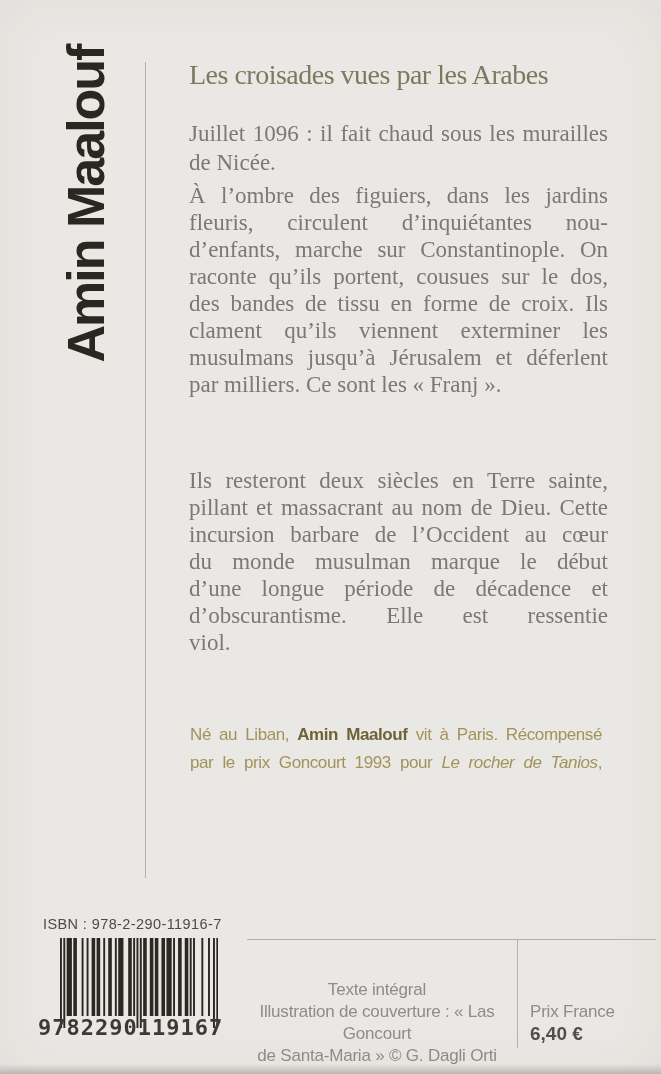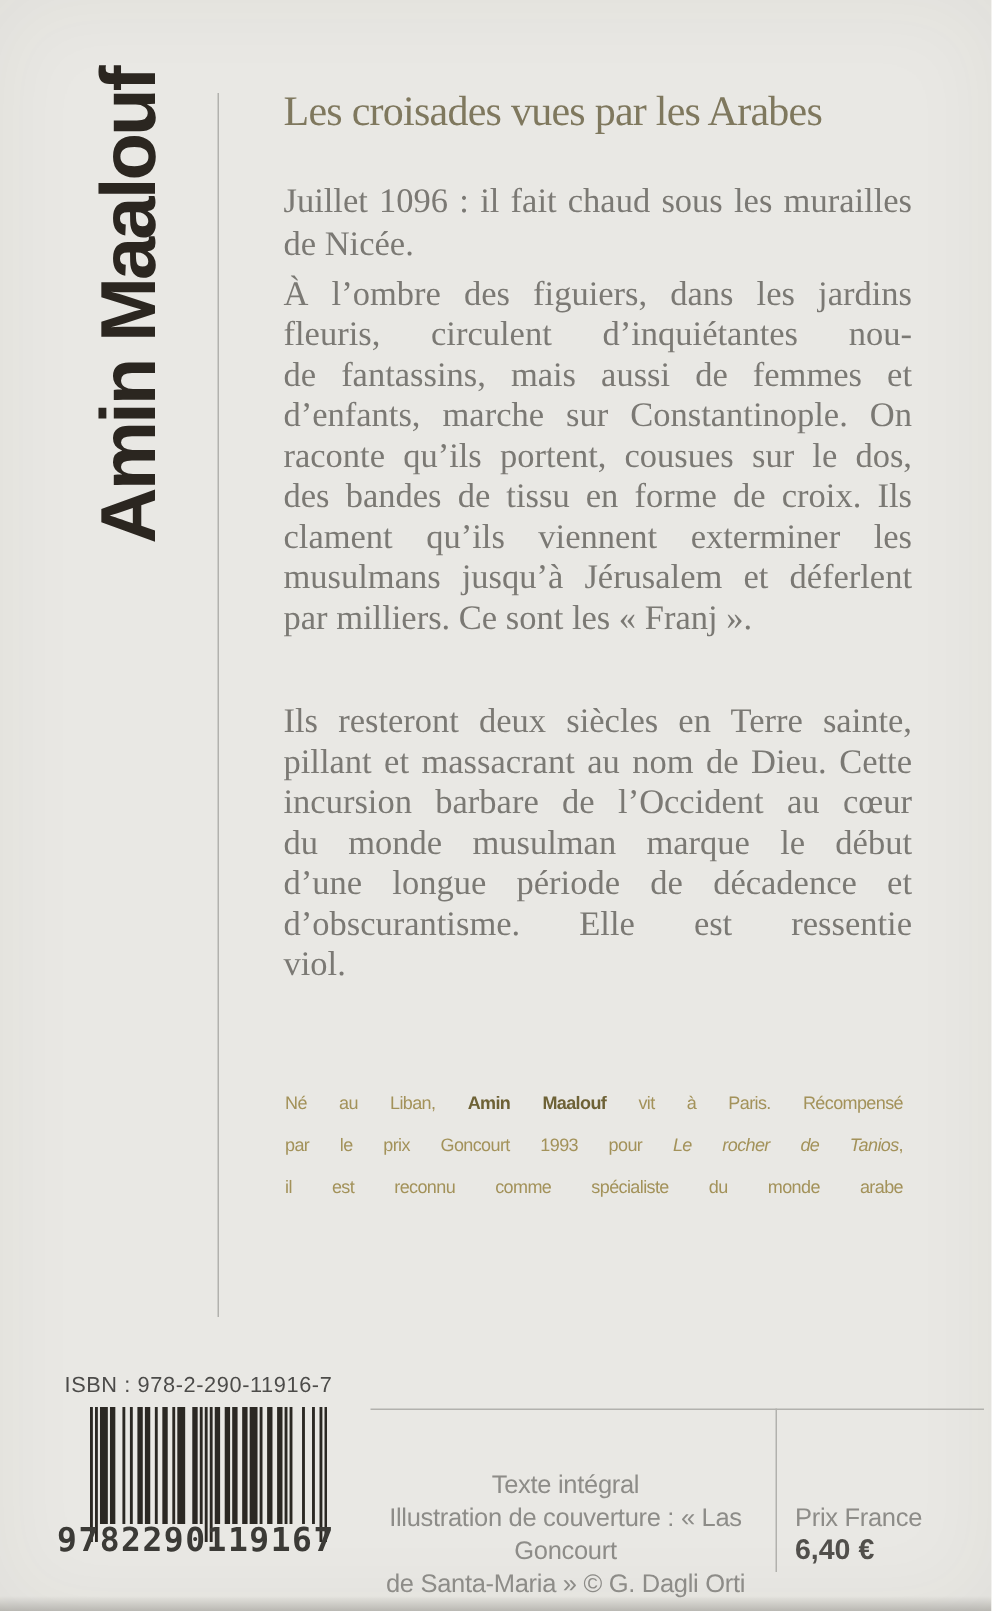--- a/index.html
+++ b/index.html
@@ -32,21 +32,21 @@
     color:var(--title-color);
   }
   .para{position:absolute;left:189px;width:419px;font-size:23px;
     line-height:27px;color:var(--body-color);}
   .para .line{text-align:justify;text-align-last:justify;}
   .para .line.last{text-align-last:left;}
   #para-0{top:119px;line-height:29px;}
   #para-1{top:182px;}
   #para-2{top:467px;}
   .bio{position:absolute;left:190px;top:721px;width:412px;
-    font-family:"Liberation Sans",sans-serif;font-size:12px;
+    font-family:"Liberation Sans",sans-serif;font-size:17px;
     letter-spacing:-.4px;line-height:28px;color:var(--bio-color);}
   .bio .line{text-align:justify;text-align-last:justify;}
   .bio .line.last{text-align-last:left;}
   .bio .bold{font-weight:700;color:var(--bio-bold-color);}
   .bio .italic{font-style:italic;}
   .isbn-label{position:absolute;left:43px;top:916px;
     font-family:Liberation Sans, sans-serif;font-size:14.5px;
     letter-spacing:.4px;color:var(--isbn-color);}
   .barcode{position:absolute;left:60px;top:938px;width:158px;height:90px;}
   .bc-digits{position:absolute;left:38px;top:1015px;width:182px;
@@ -76,42 +76,40 @@
 
   <div class="back-title">Les croisades vues par les Arabes</div>
 
   <div class="para" id="para-0">
       <div class="line">Juillet 1096 : il fait chaud sous les murailles</div>
       <div class="line last">de Nicée.</div>
     </div>
   <div class="para" id="para-1">
       <div class="line">À l’ombre des figuiers, dans les jardins</div>
       <div class="line">fleuris, circulent d’inquiétantes nou-</div>
-      <div class="line">de fantassins, mais aussi de femmes et</div>
       <div class="line">d’enfants, marche sur Constantinople. On</div>
       <div class="line">raconte qu’ils portent, cousues sur le dos,</div>
       <div class="line">des bandes de tissu en forme de croix. Ils</div>
       <div class="line">clament qu’ils viennent exterminer les</div>
       <div class="line">musulmans jusqu’à Jérusalem et déferlent</div>
       <div class="line last">par milliers. Ce sont les « Franj ».</div>
     </div>
   <div class="para" id="para-2">
       <div class="line">Ils resteront deux siècles en Terre sainte,</div>
       <div class="line">pillant et massacrant au nom de Dieu. Cette</div>
       <div class="line">incursion barbare de l’Occident au cœur</div>
       <div class="line">du monde musulman marque le début</div>
       <div class="line">d’une longue période de décadence et</div>
       <div class="line">d’obscurantisme. Elle est ressentie</div>
       <div class="line last">viol.</div>
     </div>
 
   <div class="bio">
       <div class="line"><span>Né au Liban, </span><span class="bold">Amin Maalouf</span><span> vit à Paris. Récompensé</span></div>
       <div class="line"><span>par le prix Goncourt 1993 pour </span><span class="italic">Le rocher de Tanios</span><span>,</span></div>
-      <div class="line"><span>il est reconnu comme spécialiste du monde arabe</span></div>
     </div>
 
   <div class="isbn-label">ISBN : 978-2-290-11916-7</div>
 
   <svg class="barcode" width="158" height="90" xmlns="http://www.w3.org/2000/svg">
       <rect x="0.00" y="0" width="1.91" height="90" fill="#2b2823"></rect>
       <rect x="3.33" y="0" width="1.91" height="90" fill="#2b2823"></rect>
       <rect x="6.65" y="0" width="5.24" height="78" fill="#2b2823"></rect>
       <rect x="13.31" y="0" width="3.58" height="78" fill="#2b2823"></rect>
       <rect x="21.62" y="0" width="1.91" height="78" fill="#2b2823"></rect>

